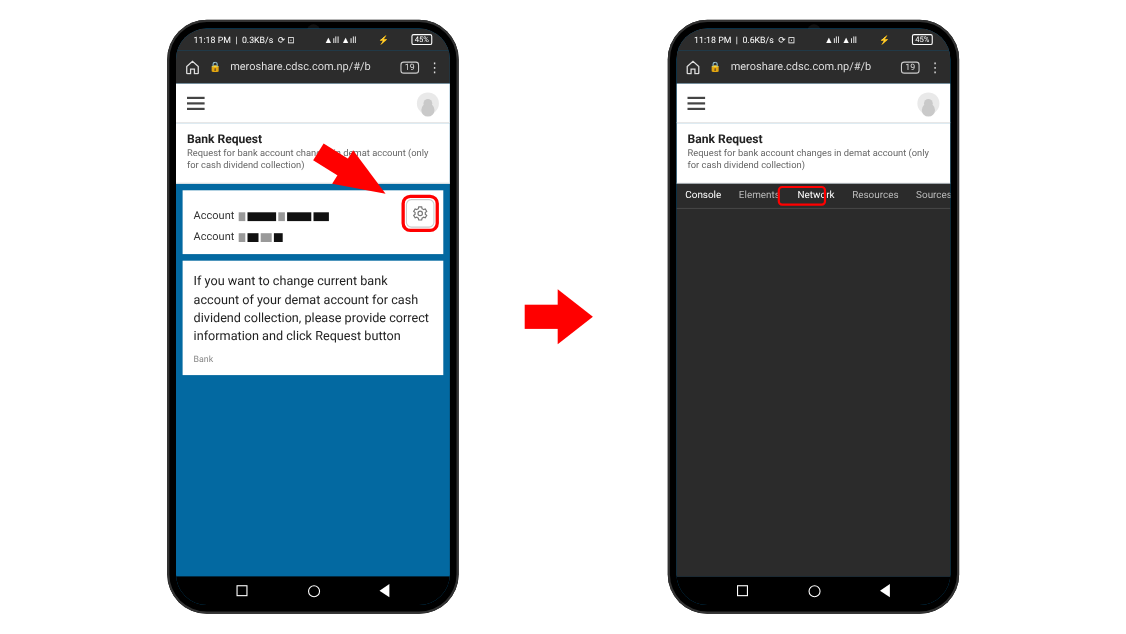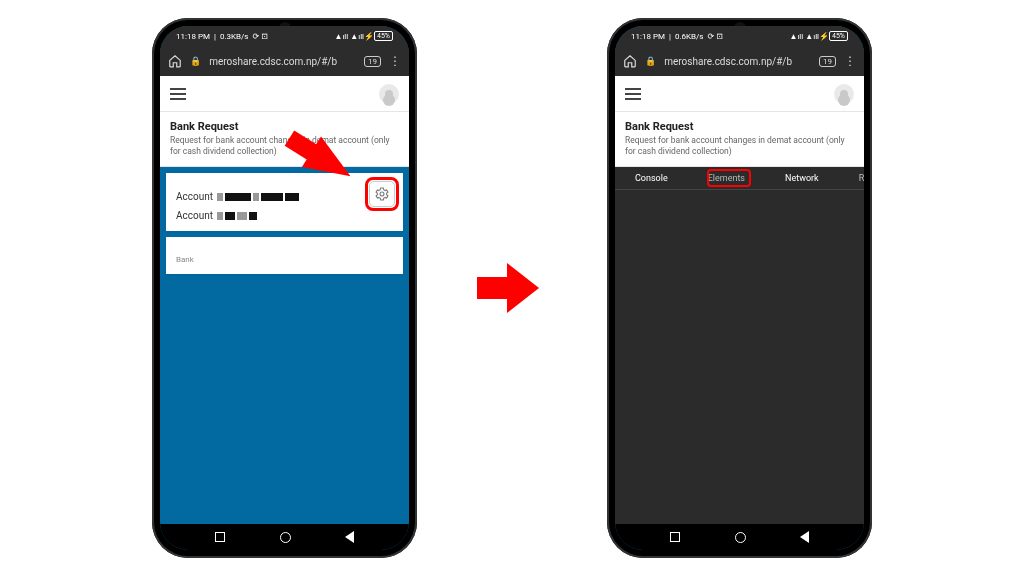--- a/index.html
+++ b/index.html
@@ -46,21 +46,21 @@
     height: 20px;
     background: #2c2c2c;
     color: #fff;
     font-size: 8px;
     display: flex;
     align-items: center;
     justify-content: space-between;
     padding: 0 16px;
   }
   .statusbar .left { display:flex; gap:4px; align-items:center;}
-  .statusbar .right { display:flex; gap:0; align-items:center;}
+  .statusbar .right { display:flex; gap:20px; align-items:center;}
   .addrbar {
     height: 30px;
     background: #2c2c2c;
     display:flex;
     align-items:center;
     gap:8px;
     padding: 0 8px;
     color:#ddd;
     font-size: 10px;
   }
@@ -113,21 +113,21 @@
     position:absolute;
     border:3px solid #ff0000;
     border-radius:8px;
     width:34px;height:34px;
     pointer-events:none;
   }
   .msg { font-size:11.5px; color:#222; line-height:1.45;}
   .smalllabel { font-size:8px; color:#888; margin-top:8px;}
   .devtools { background:#2b2b2b; color:#aaa; flex:1; display:flex; flex-direction:column;}
   .dt-tabs { display:flex; font-size:9px; gap:0; border-bottom:1px solid #444;}
-  .dt-tab { padding:6px 20px; color:#bbb; white-space:nowrap;}
+  .dt-tab { padding:6px 8px; color:#bbb; white-space:nowrap;}
   .dt-tab.active { color:#fff; }
   .dt-tab.sel { color:#fff; }
   .dt-filter { display:flex; font-size:9px; gap:10px; padding:6px 8px; align-items:center; justify-content:space-between; border-bottom:1px solid #3a3a3a;}
   .dt-filter .chips { display:flex; gap:8px; align-items:center;}
   .chip-all { background:#555; color:#fff; padding:1px 5px; border-radius:2px; font-size:8.5px;}
   .dt-body { flex:1; background:#2b2b2b;}
   .nopill { width:12px;height:12px;border:1.2px solid #aaa;border-radius:50%; position:relative;}
   .nopill::after{content:'';position:absolute;width:14px;height:1.2px;background:#aaa;top:50%;left:-1px;transform:rotate(-45deg);}
   .gear-svg { width:16px;height:16px; }
   .red-highlight {
@@ -236,20 +236,21 @@
           <span class="val">
               <i class="pixg" style="width:6px;height:8px;"></i>
               <i class="pix" style="width:10px;height:8px;"></i>
               <i class="pixg" style="width:10px;height:8px;"></i>
               <i class="pix" style="width:8px;height:8px;"></i>
             </span>
         </div>
       </div>
 
       <div class="card">
+        <p class="msg">If you want to change current bank account of your demat account for cash dividend collection, please provide correct information and click Request button</p>
         <p class="smalllabel">Bank</p>
       </div>
     </div>
 
     <div class="navbar">
       <div class="nav-sq"></div>
       <div class="nav-ci"></div>
       <div class="nav-tr"></div>
     </div>
 

